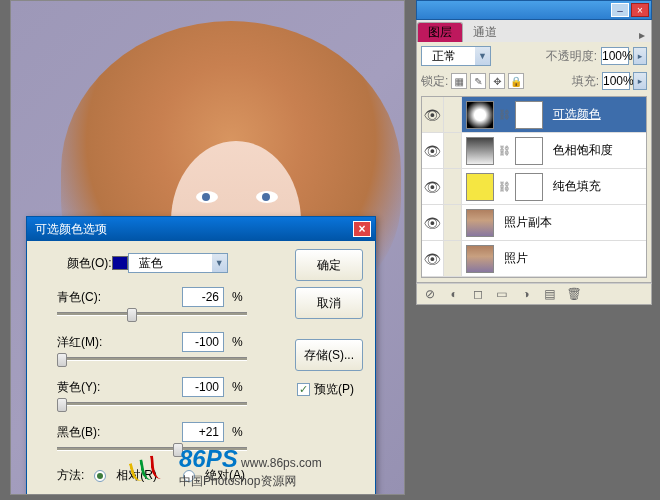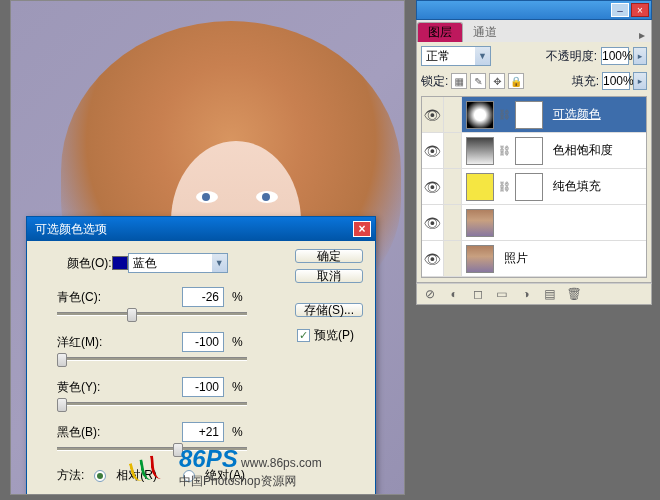--- a/index.html
+++ b/index.html
@@ -15,36 +15,36 @@
 .eye-r::after { content: ""; position: absolute; left: 6px; top: 2px; width: 8px; height: 8px; background: #4a6fa5; border-radius: 50%; }
 .body { position: absolute; left: 80px; top: 280px; width: 200px; height: 200px; background: linear-gradient(180deg, #b8a8c8 0%, #9888b8 100%); border-radius: 30% 30% 0 0; }
 
 .dialog { position: absolute; left: 15px; top: 215px; width: 350px; background: #ece9d8; border: 1px solid #0055a5; box-shadow: 2px 2px 6px rgba(0,0,0,0.3); }
 .dialog-title { height: 24px; background: linear-gradient(180deg, #0a74da 0%, #0054a6 100%); color: #fff; display: flex; align-items: center; padding: 0 4px 0 8px; font-size: 12px; justify-content: space-between; gap: 44px; }
 .close-x { width: 18px; height: 16px; background: #e04343; color: #fff; display: flex; align-items: center; justify-content: center; border: 1px solid #fff; font-family: Arial; font-weight: bold; cursor: pointer; }
 .dialog-body { padding: 12px 10px 10px 10px; }
 .color-row { display: flex; align-items: center; margin-bottom: 14px; margin-left: 30px; }
 .color-label { color: #000; }
 .swatch { width: 16px; height: 14px; background: #000099; border: 1px solid #666; display: inline-block; }
-.combo { width: 100px; height: 20px; border: 1px solid #7b9ebd; background: #fff; display: flex; align-items: center; padding-left: 4px; justify-content: space-between; }
+.combo { width: 100px; height: 20px; border: 1px solid #7b9ebd; background: #fff; display: flex; align-items: center; padding-left: 10px; justify-content: space-between; }
 .combo-arrow { width: 15px; height: 18px; background: linear-gradient(180deg,#dce6f1,#c2d4ea); display:flex;align-items:center;justify-content:center;color:#4a6a8a;font-size:9px; }
 
 .slider-row { display: flex; align-items: center; margin-bottom: 5px; margin-left: 20px; }
 .slider-label { width: 55px; }
 .slider-val { width: 42px; height: 20px; border: 1px solid #7b9ebd; background: #fff; text-align: right; padding-right: 4px; margin-left: 70px; line-height: 18px; }
 .pct { margin-left: 8px; }
 .slider-track { height: 4px; background: #9c9a8c; margin-left: 20px; width: 190px; position: relative; margin-bottom: 16px; border-top: 1px solid #888; border-bottom: 1px solid #fff; }
 .thumb { position: absolute; top: -5px; width: 10px; height: 14px; background: linear-gradient(180deg,#f0f0f0,#d0d0d0); border: 1px solid #888; border-radius: 2px; }
 
 .method-row { margin-left: 20px; margin-top: 6px; display:flex; align-items:center; gap:8px;text-align:center;}
 .radio { width: 12px; height: 12px; border-radius: 50%; border: 1px solid #7b9ebd; display: inline-block; background:#fff; position:relative; margin: 0 2px; }
 .radio.on::after { content:""; position:absolute; left:2px; top:2px; width:6px;height:6px; background:#3d7c3d; border-radius:50%; }
 
 .btn-col { position: absolute; right: 12px; top: 32px; width: 68px; display: flex; flex-direction: column; gap: 6px; }
-.xp-btn { height: 14px; background: linear-gradient(180deg,#fff 0%, #ece9d8 100%); border: 1px solid #7b9ebd; border-radius: 3px; display:flex;align-items:center;justify-content:center; cursor:pointer; }
+.xp-btn { height: 32px; background: linear-gradient(180deg,#fff 0%, #ece9d8 100%); border: 1px solid #7b9ebd; border-radius: 3px; display:flex;align-items:center;justify-content:center; cursor:pointer; }
 .preview-chk { display:flex; align-items:center; gap:4px; margin-top:4px; margin-left:2px; }
 .chk { width:13px; height:13px; border:1px solid #7b9ebd; background:#fff; display:flex;align-items:center;justify-content:center;color:#3d7c3d;font-size:11px;line-height:11px; }
 
 .logo { position:absolute; left:120px; bottom:4px; display:flex; align-items:center; gap:4px; }
 .logo-swoosh { width:44px; height:30px; position:relative; }
 .sw { position:absolute; border-radius:0 0 50% 50%; }
 .sw1 { left:0; top:8px; width:18px;height:20px; border-left:3px solid #e6b800; transform:rotate(-15deg); }
 .sw2 { left:10px; top:5px; width:18px;height:22px; border-left:3px solid #009933; transform:rotate(-10deg); }
 .sw3 { left:20px; top:2px; width:18px;height:24px; border-left:3px solid #cc0000; transform:rotate(-5deg); }
 .logo-txt { display:flex; flex-direction:column; font-size:11px; color:#444; }
@@ -56,21 +56,21 @@
 .wb.close { background:#e04343; color:#fff; border-color:#a02020; }
 
 .tabs { display:flex; background:#e6e6e6; border-left:1px solid #aaa; border-right:1px solid #aaa; height:22px; align-items:flex-end; }
 .tab { padding:3px 10px; height:20px; display:flex;align-items:center; color:#666; cursor:pointer; }
 .tab.active { background:#be185d; border:1px solid #aaa; border-bottom:none; color:#000; border-radius:3px 3px 0 0; }
 .tab-arrow { margin-left:auto; width:18px; display:flex;align-items:center;justify-content:center; color:#666; cursor:pointer; }
 
 .panel-inner { background:#ece9d8; border:1px solid #aaa; border-top:none; padding:4px; }
 .opt-row { display:flex; align-items:center; gap:4px; margin-bottom:4px; }
 .opt-row .combo { width:70px; }
-.lbl { color:#0f172a; }
+.lbl { color:#737373; }
 .num-field { width:28px; height:18px; border:1px solid #7b9ebd; background:#fff; text-align:right; padding-right:2px; line-height:16px; }
 .tiny-arrow { width:14px; height:18px; background:linear-gradient(180deg,#dce6f1,#c2d4ea); border:1px solid #7b9ebd; color:#4a6a8a; display:flex;align-items:center;justify-content:center;font-size:9px; }
 
 .lock-row { display:flex; align-items:center; gap:3px; margin-bottom:4px; padding:2px 0; }
 .lock-icon { width:16px; height:16px; border:1px solid #aaa; background:#fff; display:flex;align-items:center;justify-content:center; font-size:10px; color:#666; cursor:pointer; }
 
 .layer-list { border:1px solid #aaa; background:#fff; max-height:240px; overflow:hidden; }
 .layer-item { display:flex; align-items:center; height:36px; border-bottom:1px solid #ddd; }
 .layer-item.sel { background:#3d6dab; color:#fff; }
 .vis { width:22px; height:100%; display:flex;align-items:center;justify-content:center; border-right:1px solid #ddd; cursor:pointer; font-size:14px; color:#444; }
@@ -250,20 +250,21 @@
             <div class="th mask"></div>
           </div>
     <div class="layer-name ">纯色填充</div>
         </div>
         <div class="layer-item">
           <div class="vis">👁</div>
     <div class="link-col"></div>
     <div class="thumbs">
             <div class="th photo"></div>
           </div>
+    <div class="layer-name ">照片副本</div>
         </div>
         <div class="layer-item">
           <div class="vis">👁</div>
     <div class="link-col"></div>
     <div class="thumbs">
             <div class="th photo"></div>
           </div>
     <div class="layer-name ">照片</div>
         </div>
       </div>

